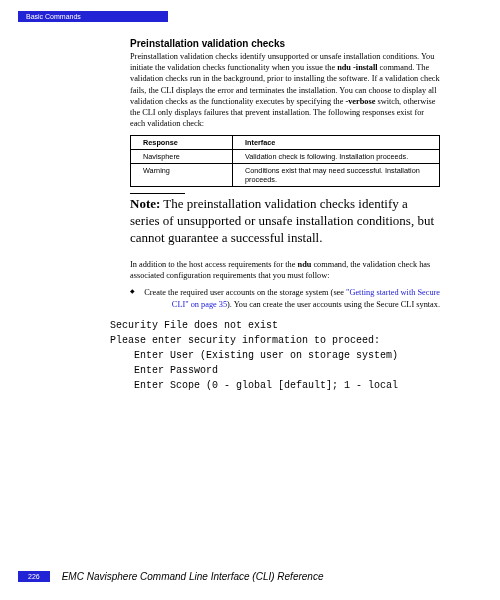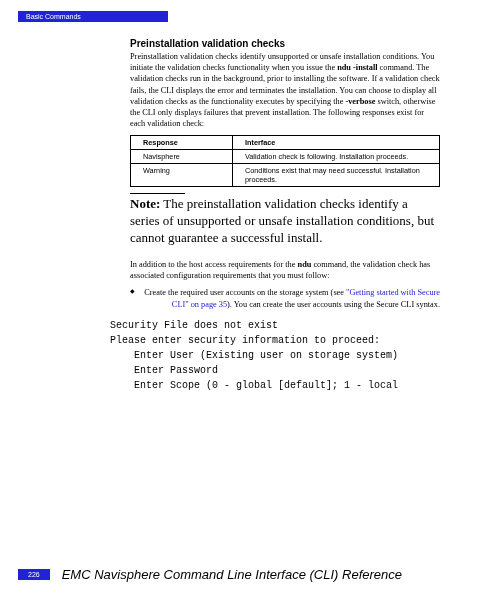--- a/index.html
+++ b/index.html
@@ -106,21 +106,21 @@
     background: #2323d6;
     color: #fff;
     font-family: Arial, sans-serif;
     font-size: 7px;
     padding: 2px 10px;
     margin-right: 12px;
   }
   .footer-text {
     font-family: Arial, sans-serif;
     font-style: italic;
-    font-size: 13px;
+    font-size: 10px;
   }
 </style>
 </head>
 <body>
 
 <div class="header-tab">Basic Commands</div>
 
 <div class="content">
 
   <div class="section-title">Preinstallation validation checks</div>

